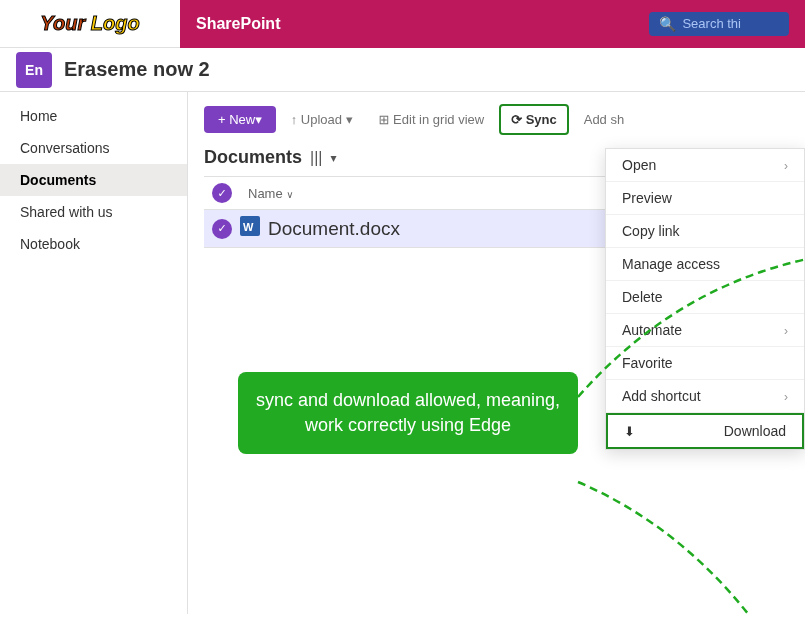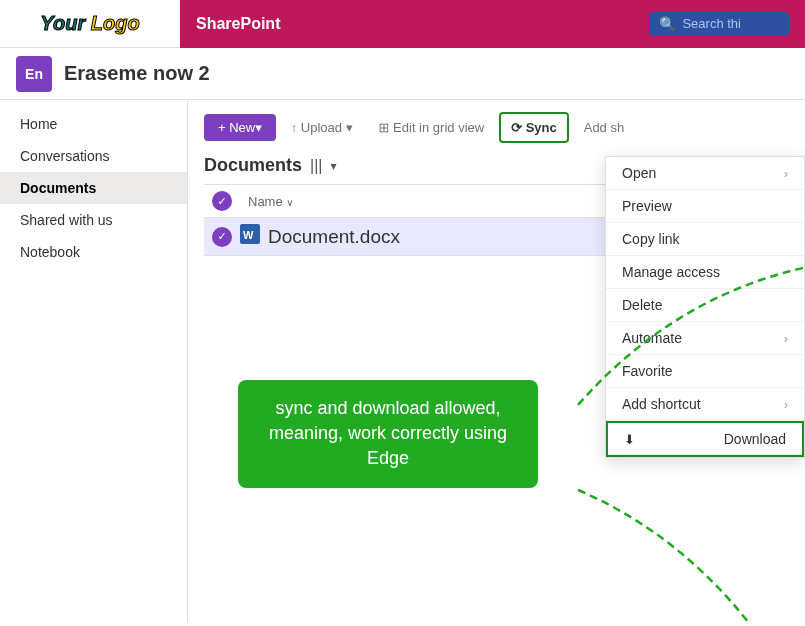--- a/index.html
+++ b/index.html
@@ -18,21 +18,21 @@
       display: flex;
       align-items: center;
       justify-content: center;
       padding: 0 16px;
     }
     .logo-text {
       font-size: 20px;
       font-weight: 900;
       font-style: italic;
     }
-    .logo-your { color: #0f766e; -webkit-text-stroke: 1px #000; }
+    .logo-your { color: #c2410c; -webkit-text-stroke: 1px #000; }
     .logo-logo { color: #ffcc00; -webkit-text-stroke: 1px #000; }
     .sharepoint-bar {
       background: #be185d;
       height: 48px;
       display: flex;
       align-items: center;
       padding: 16px 16px;
       flex: 1;
     }
     .sharepoint-title {
@@ -52,21 +52,21 @@
     .search-icon-sp { color: #aac4f5; margin-right: 6px; font-size: 14px; }
     .search-text { color: #aac4f5; font-size: 13px; }
 
     
     .site-header {
       display: flex;
       align-items: center;
       padding: 0 16px;
       background: #fff;
       border-bottom: 1px solid #e0e0e0;
-      height: 52px;
+      height: 44px;
     }
     .avatar-box {
       width: 36px; height: 36px;
       background: #7b3fbf;
       color: #fff;
       display: flex; align-items: center; justify-content: center;
       font-size: 14px; font-weight: 600;
       border-radius: 4px;
       margin-right: 12px;
     }
@@ -217,21 +217,21 @@
       background: #fff;
     }
     .ctx-divider { border-bottom: 1px solid #f0f0f0; }
     .ctx-arrow { color: #999; font-size: 12px; }
 
     
     .annotation-box {
       position: absolute;
       left: 50px;
       top: 280px;
-      width: 300px;
+      width: 340px;
       background: #22aa22;
       border-radius: 8px;
       padding: 16px;
       color: #fff;
       font-size: 18px;
       text-align: center;
       font-weight: 500;
       line-height: 1.4;
       z-index: 200;
     }

